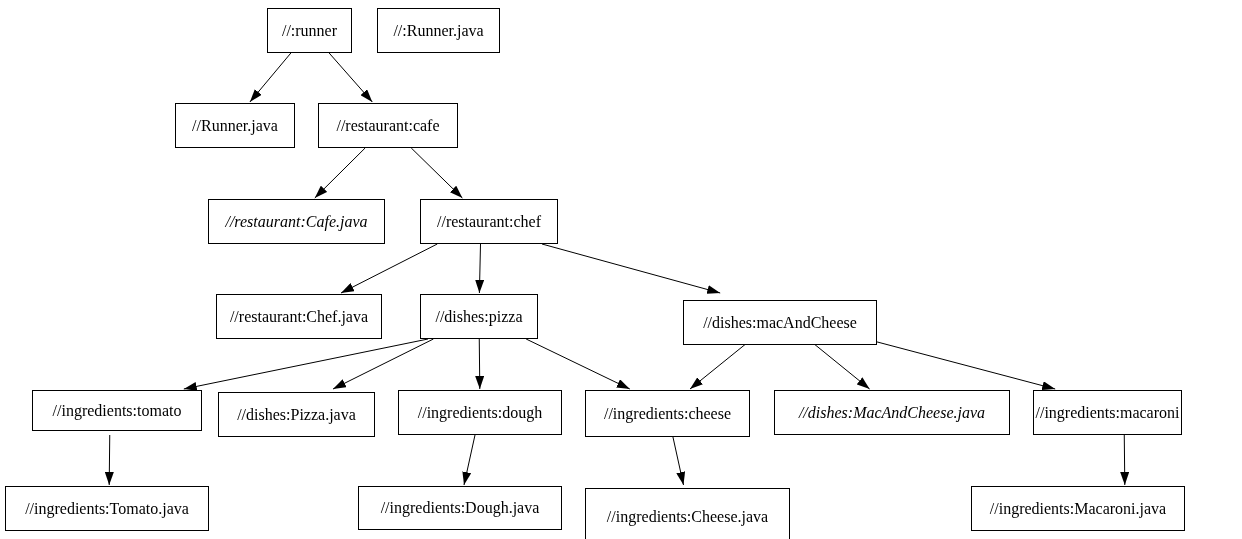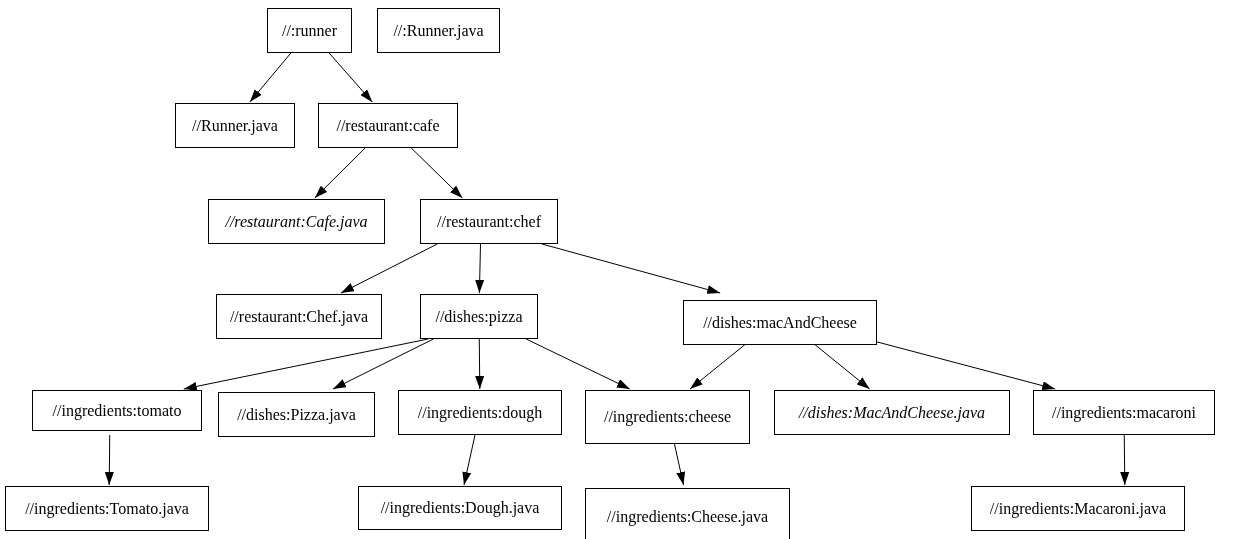--- a/index.html
+++ b/index.html
@@ -73,21 +73,21 @@
       <div class="node" style="left: 175px; top: 103px; width: 120px; height: 45px;">//Runner.java</div>
       <div class="node" style="left: 318px; top: 103px; width: 140px; height: 45px;">//restaurant:cafe</div>
       <div class="node" style="left: 208px; top: 199px; width: 177px; height: 45px; font-style: italic;">//restaurant:Cafe.java</div>
       <div class="node" style="left: 420px; top: 199px; width: 138px; height: 45px;">//restaurant:chef</div>
       <div class="node" style="left: 216px; top: 294px; width: 166px; height: 45px;">//restaurant:Chef.java</div>
       <div class="node" style="left: 420px; top: 294px; width: 118px; height: 45px;">//dishes:pizza</div>
       <div class="node" style="left: 683px; top: 300px; width: 194px; height: 45px;">//dishes:macAndCheese</div>
       <div class="node" style="left: 25px; top: 390px; width: 170px; height: 41px; margin-left: 7px;">//ingredients:tomato</div>
       <div class="node" style="left: 218px; top: 392px; width: 157px; height: 45px;">//dishes:Pizza.java</div>
       <div class="node" style="left: 398px; top: 390px; width: 164px; height: 45px;">//ingredients:dough</div>
-      <div class="node" style="left: 585px; top: 390px; width: 165px; height: 54px;">//ingredients:cheese</div>
+      <div class="node" style="left: 585px; top: 390px; width: 165px; height: 47px;">//ingredients:cheese</div>
       <div class="node" style="left: 774px; top: 390px; width: 236px; height: 45px; font-style: italic;">//dishes:MacAndCheese.java</div>
-      <div class="node" style="left: 1033px; top: 390px; width: 182px; height: 45px;">//ingredients:macaroni</div>
+      <div class="node" style="left: 1033px; top: 390px; width: 149px; height: 45px;">//ingredients:macaroni</div>
       <div class="node" style="left: 5px; top: 486px; width: 204px; height: 45px;">//ingredients:Tomato.java</div>
       <div class="node" style="left: 358px; top: 486px; width: 204px; height: 44px;">//ingredients:Dough.java</div>
       <div class="node" style="left: 585px; top: 488px; width: 205px; height: 57px;">//ingredients:Cheese.java</div>
       <div class="node" style="left: 971px; top: 486px; width: 214px; height: 45px;">//ingredients:Macaroni.java</div>
     </div>
 </div>
 
 </body></html>

